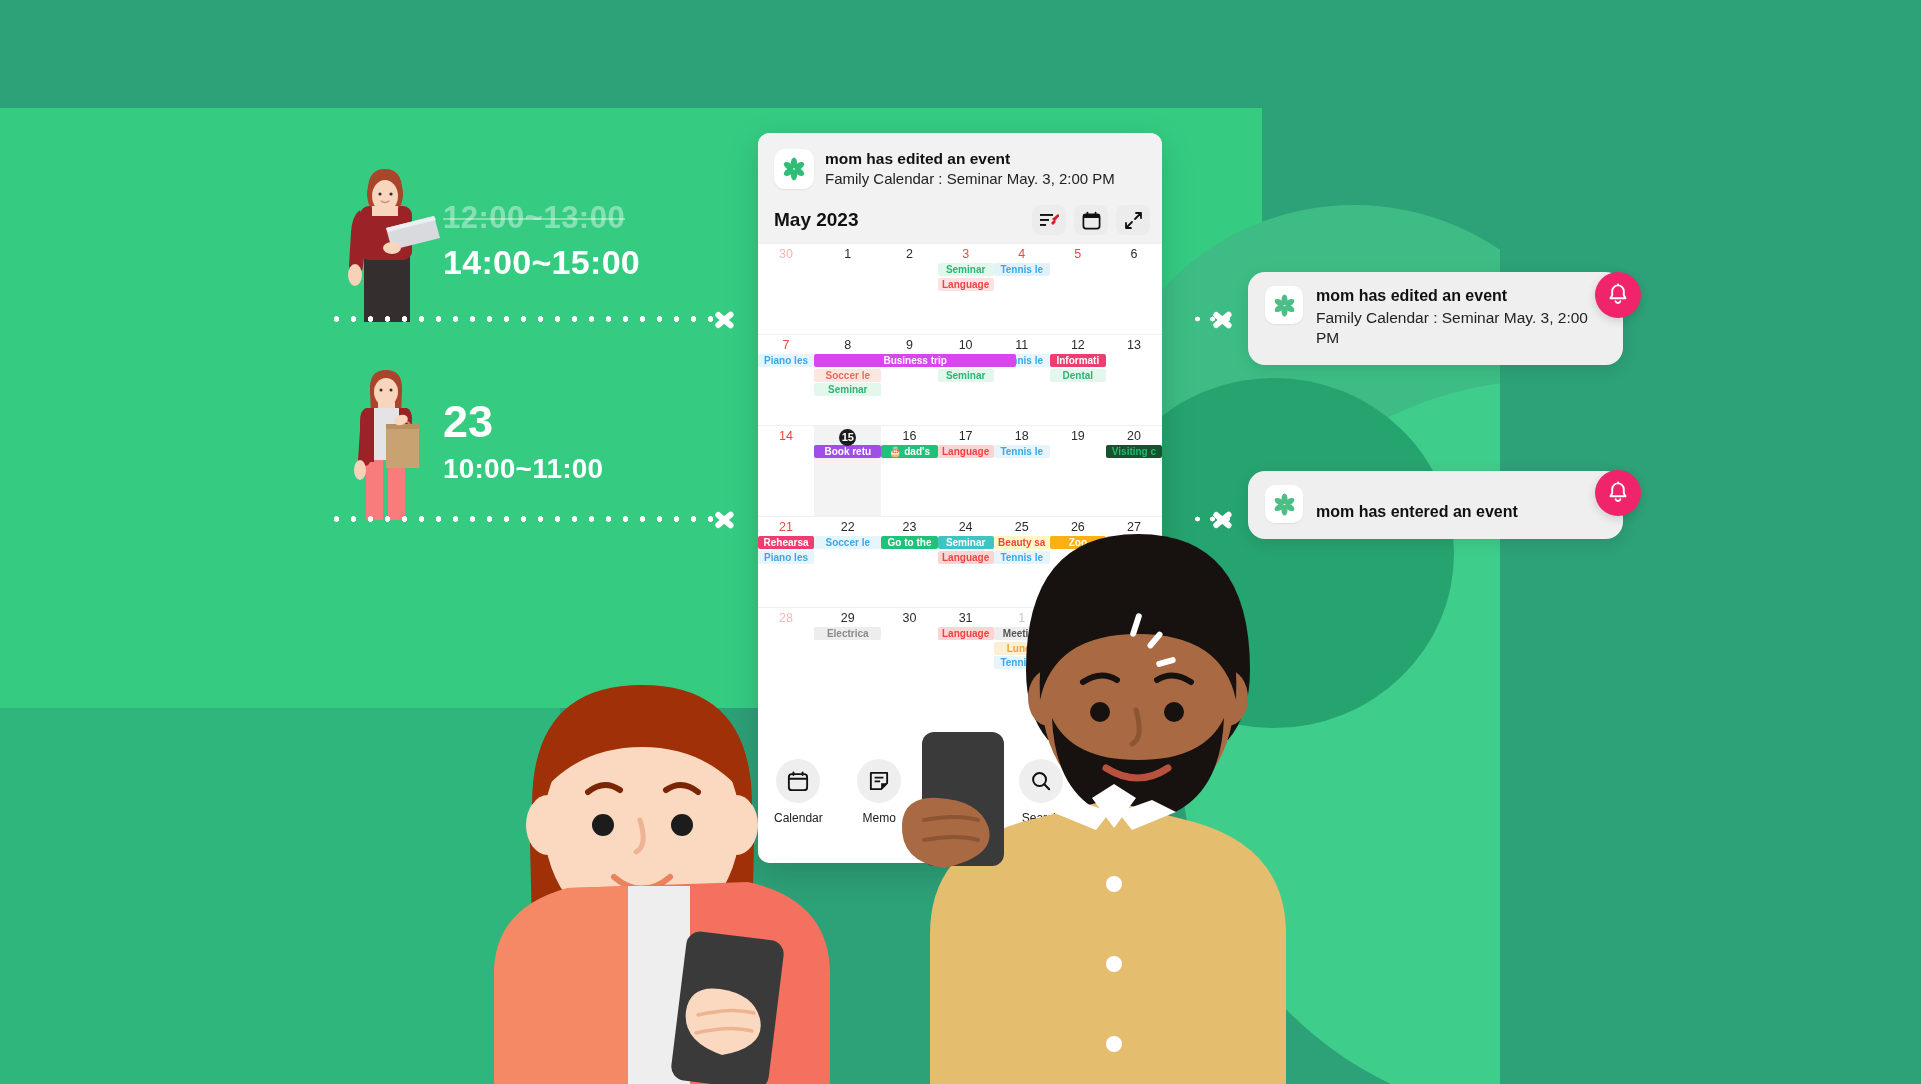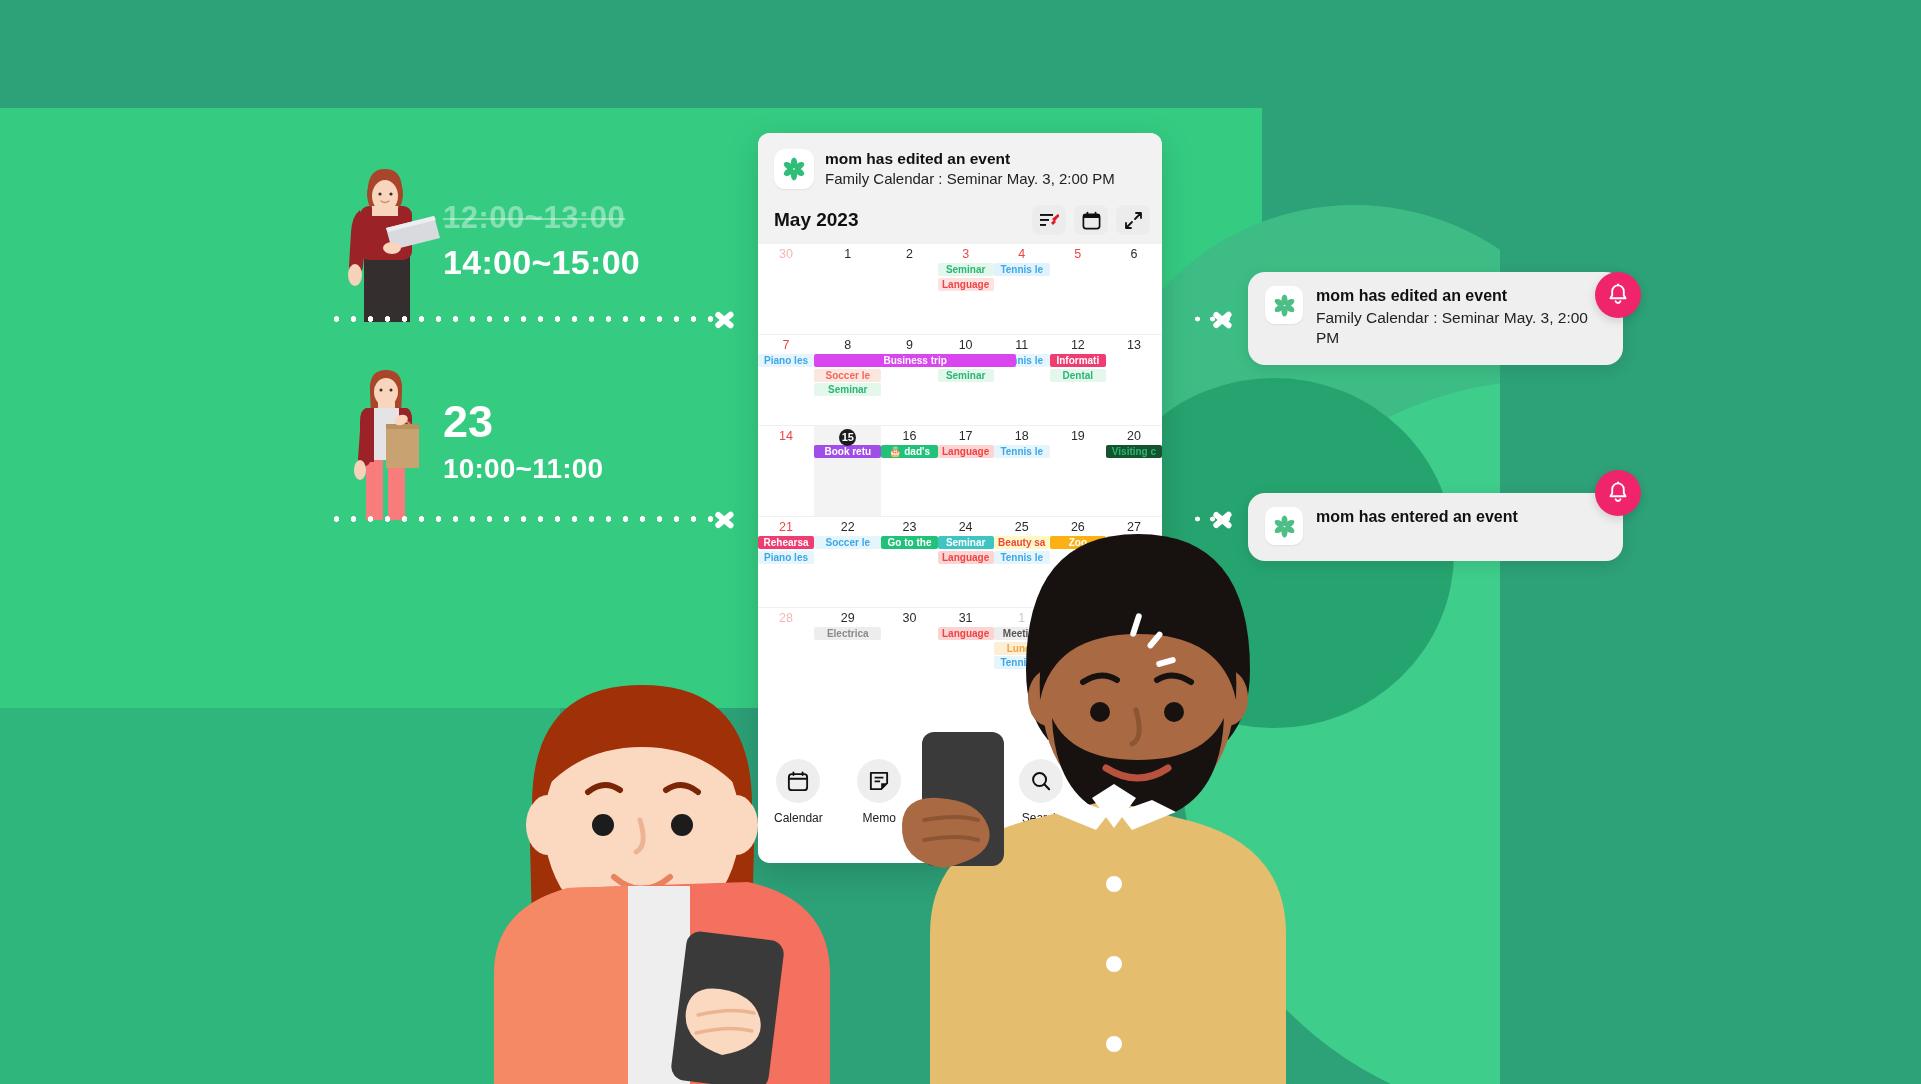--- a/index.html
+++ b/index.html
@@ -502,21 +502,21 @@
     <svg width="22" height="24" viewBox="0 0 22 24">
       <path d="M11 2.4 a5.8 5.8 0 0 1 5.8 5.8 v4 l1.7 3.1 H3.5 l1.7-3.1 v-4 A5.8 5.8 0 0 1 11 2.4z" fill="none" stroke="#fff" stroke-width="1.9" stroke-linejoin="round"></path>
       <path d="M8.6 18.2 a2.5 2.5 0 0 0 4.8 0" fill="none" stroke="#fff" stroke-width="1.9" stroke-linecap="round"></path>
       <rect x="10.1" y="0.4" width="1.9" height="2.4" rx=".9" fill="#fff"></rect>
     </svg>
   </div>
 
   <div class="arrow-dots" style="left:1190px;top:516px;width:44px;"></div>
   <div class="chev" style="left:1212px;top:505px;"></div>
 
-  <div class="card" style="left:1248px;top:493px;width:375px;">
+  <div class="card" style="left:1248px;top:471px;width:375px;align-items:flex-end;">
     <div class="appicon">
       <svg width="25" height="25" viewBox="0 0 26 26">
         <g fill="#4dbf86">
           <ellipse cx="13" cy="7" rx="3.1" ry="5.4"></ellipse>
           <ellipse cx="13" cy="19" rx="3.1" ry="5.4"></ellipse>
           <ellipse cx="7.6" cy="10" rx="3.1" ry="5.4" transform="rotate(-58 7.6 10)"></ellipse>
           <ellipse cx="18.4" cy="10" rx="3.1" ry="5.4" transform="rotate(58 18.4 10)"></ellipse>
           <ellipse cx="7.6" cy="16" rx="3.1" ry="5.4" transform="rotate(58 7.6 16)"></ellipse>
           <ellipse cx="18.4" cy="16" rx="3.1" ry="5.4" transform="rotate(-58 18.4 16)"></ellipse>
         </g>

